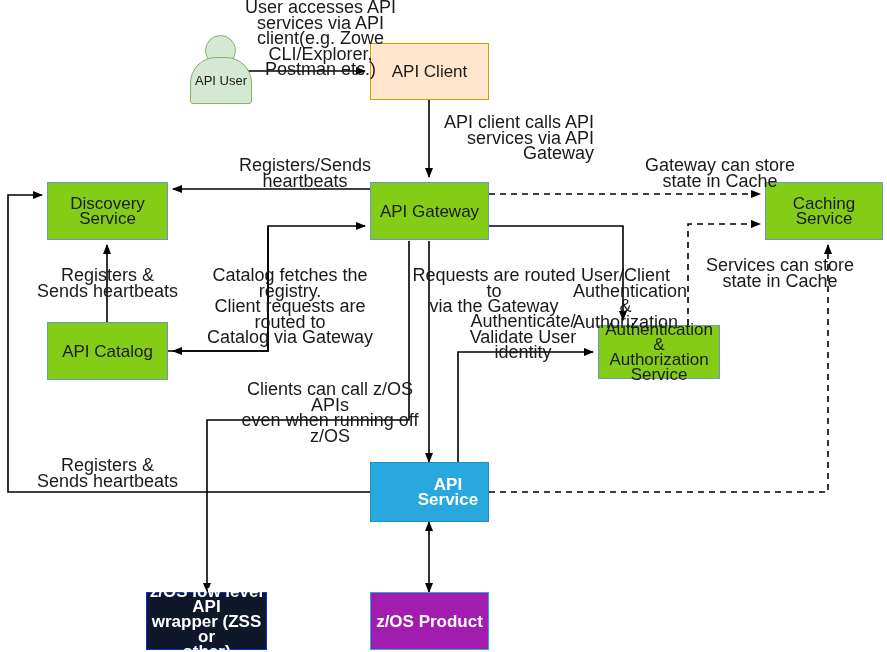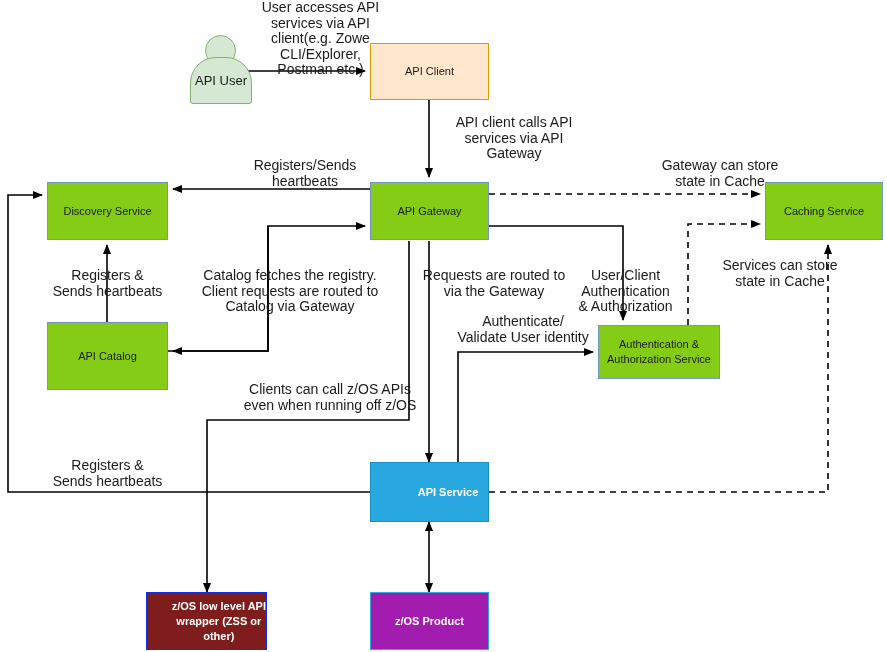--- a/index.html
+++ b/index.html
@@ -26,21 +26,21 @@
     height: 652px;
     pointer-events: none;
   }
   .node {
     position: absolute;
     box-sizing: border-box;
     display: flex;
     align-items: center;
     justify-content: center;
     text-align: center;
-    font-size: 11px;
+    font-size: 17px;
     line-height: 15px;
     color: #1a1a1a;
   }
   .node-blue {
     background: #84cc16;
     border: 1px solid #7094c6;
   }
   .node-orange {
     background: #ffe6cc;
     border: 1px solid #d79b00;
@@ -52,21 +52,21 @@
     font-weight: bold;
     padding-left: 37px;
   }
   .node-cyan-light {
     background: #a21caf;
     border: 1px solid #29abe2;
     color: #ffffff;
     font-weight: bold;
   }
   .node-deepblue {
-    background: #7f1d1d;
+    background: #0f172a;
     border: 1px solid #0b2ee0;
     color: #ffffff;
     font-weight: bold;
     justify-content: flex-end;
   }
   .actor {
     position: absolute;
     width: 62px;
     height: 80px;
   }
@@ -94,21 +94,21 @@
     display: flex;
     align-items: center;
     justify-content: center;
     text-align: center;
     font-size: 13px;
     line-height: 15px;
     color: #1a1a1a;
   }
   .edge-label {
     position: absolute;
-    font-size: 14px;
+    font-size: 18px;
     line-height: 15.5px;
     color: #1a1a1a;
     text-align: center;
     background: transparent;
     white-space: pre-line;
     pointer-events: none;
   }
 </style>
 </head>
 <body>
@@ -176,21 +176,21 @@
   </div>
 
   <div class="node node-blue" style="left:370px; top:182px; width:119px; height:58px;">
     <span>API Gateway</span>
   </div>
 
   <div class="node node-blue" style="left:765px; top:182px; width:118px; height:58px;">
     <span>Caching Service</span>
   </div>
 
-  <div class="node node-blue" style="left:47px; top:322px; width:121px; height:68px;">
+  <div class="node node-blue" style="left:47px; top:322px; width:121px; height:58px;">
     <span>API Catalog</span>
   </div>
 
   <div class="node node-blue" style="left:598px; top:325px; width:122px; height:54px; white-space:pre-line;">
     <span>Authentication &amp;
 Authorization Service</span>
   </div>
 
   <div class="node node-cyan" style="left:370px; top:462px; width:119px; height:60px;">
     <span>API Service</span>
@@ -205,21 +205,21 @@
   <div class="node node-cyan-light" style="left:370px; top:592px; width:119px; height:58px;">
     <span>z/OS Product</span>
   </div>
 
   <div class="edge-label" style="left:243px; top:0px; width:155px;">User accesses API
 services via API
 client(e.g. Zowe
 CLI/Explorer,
 Postman etc.)</div>
 
-  <div class="edge-label" style="left:434px; top:115px; width:160px; text-align:center;">API client calls API
+  <div class="edge-label" style="left:434px; top:115px; width:160px; text-align:right;">API client calls API
 services via API
 Gateway</div>
 
   <div class="edge-label" style="left:205px; top:158px; width:200px;">Registers/Sends
 heartbeats</div>
 
   <div class="edge-label" style="left:625px; top:158px; width:190px;">Gateway can store
 state in Cache</div>
 
   <div class="edge-label" style="left:25px; top:268px; width:165px;">Registers &amp;

